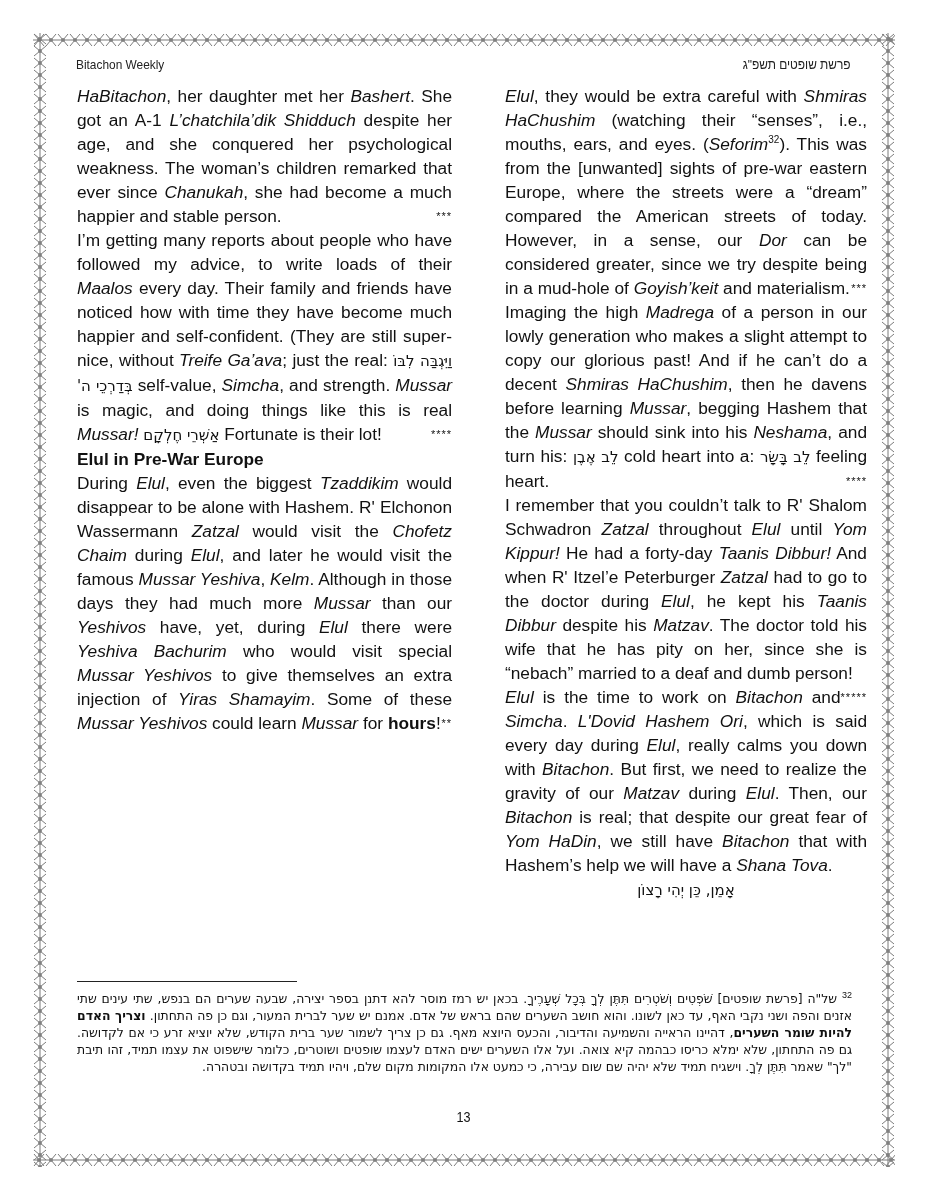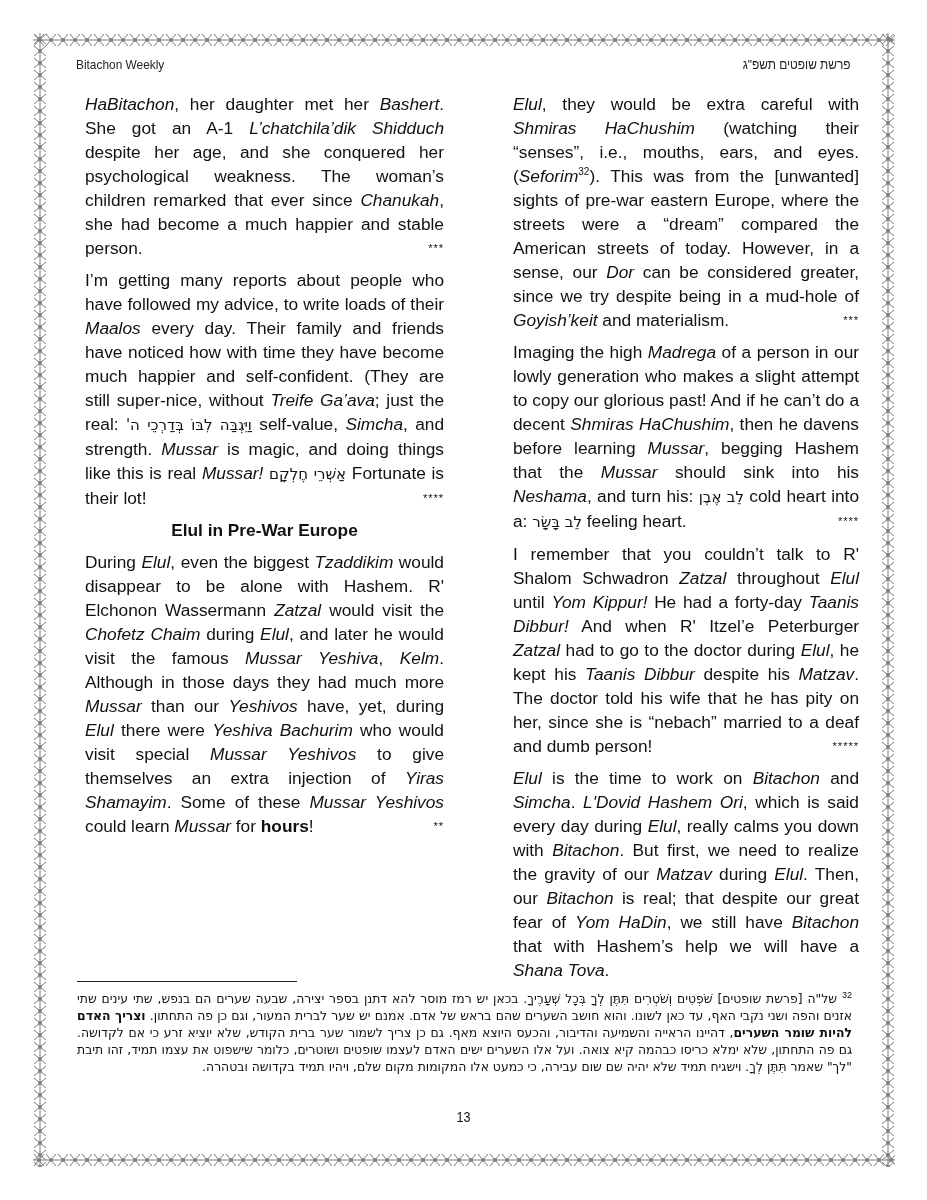--- a/index.html
+++ b/index.html
@@ -13,27 +13,27 @@
   #border-left { left: 33px; top: 33px; height: 1134px; }
   #border-right { left: 881px; top: 33px; height: 1134px; }
 
   .running-head { position: absolute; top: 57px; font-family: "Liberation Sans", sans-serif; font-size: 13.5px; color: #222; transform: scaleX(0.88); }
   #head-left { left: 76px; transform-origin: left center; }
   #head-right { right: 76px; transform-origin: right center; direction: rtl; }
 
   .col { position: absolute; top: 84px; width: 375px; font-size: 17.3px; line-height: 24px; text-align: justify; }
   #col-left { left: 77px; }
   #col-right { left: 505px; width: 362px; }
-  .col p { margin: 8px; }
+  .col p { margin: 0; }
   .col i { font-style: italic; }
   .col b { font-weight: bold; }
   .stars { float: right; font-size: 11px; letter-spacing: 1px; line-height: 24px; }
   .heb { direction: rtl; unicode-bidi: isolate; font-family: "DejaVu Sans", sans-serif; font-size: 15px; }
   .center { text-align: center; }
-  .section-heading { text-align: center; font-weight: bold; }
+  .section-heading { font-weight: bold; }
   sup { font-size: 10px; line-height: 0; }
 
   #footnote-rule { position: absolute; left: 77px; top: 981px; width: 220px; height: 1px; background: #222; }
   #footnote { position: absolute; left: 77px; top: 990px; width: 775px; direction: rtl; text-align: justify; font-family: "DejaVu Sans", sans-serif; font-size: 12.4px; line-height: 17px; color: #111; }
   #footnote sup { font-family: "Liberation Sans", sans-serif; font-size: 9px; }
   #page-number { position: absolute; left: 0; width: 927px; top: 1109px; text-align: center; font-size: 14px; transform: scaleX(0.9); }
 </style>
 </head>
 <body>
 
@@ -87,18 +87,19 @@
 
 <div class="col" id="col-right">
   <p><i>Elul</i><span>, they would be extra careful with </span><i>Shmiras HaChushim</i><span> (watching their “senses”, i.e., mouths, ears, and eyes. (</span><i>Seforim</i><sup>32</sup><span>). This was from the [unwanted] sights of pre-war eastern Europe, where the streets were a “dream” compared the American streets of today. However, in a sense, our </span><i>Dor</i><span> can be considered greater, since we try despite being in a mud-hole of </span><i>Goyish’keit</i><span> and materialism.</span><span class="stars">***</span></p>
 
   <p><span>Imaging the high </span><i>Madrega</i><span> of a person in our lowly generation who makes a slight attempt to copy our glorious past! And if he can’t do a decent </span><i>Shmiras HaChushim</i><span>, then he davens before learning </span><i>Mussar</i><span>, begging Hashem that the </span><i>Mussar</i><span> should sink into his </span><i>Neshama</i><span>, and turn his: </span><span class="heb">לֵב אֶבֶן</span><span> cold heart into a: </span><span class="heb">לֵב בָּשָׂר</span><span> feeling heart.</span><span class="stars">****</span></p>
 
   <p><span>I remember that you couldn’t talk to R' Shalom Schwadron </span><i>Zatzal</i><span> throughout </span><i>Elul</i><span> until </span><i>Yom Kippur!</i><span> He had a forty-day </span><i>Taanis Dibbur!</i><span> And when R' Itzel’e Peterburger </span><i>Zatzal</i><span> had to go to the doctor during </span><i>Elul</i><span>, he kept his </span><i>Taanis Dibbur</i><span> despite his </span><i>Matzav</i><span>. The doctor told his wife that he has pity on her, since she is “nebach” married to a deaf and dumb person!</span><span class="stars">*****</span></p>
 
   <p><i>Elul</i><span> is the time to work on </span><i>Bitachon</i><span> and </span><i>Simcha</i><span>. </span><i>L'Dovid Hashem Ori</i><span>, which is said every day during </span><i>Elul</i><span>, really calms you down with </span><i>Bitachon</i><span>. But first, we need to realize the gravity of our </span><i>Matzav</i><span> during </span><i>Elul</i><span>. Then, our </span><i>Bitachon</i><span> is real; that despite our great fear of </span><i>Yom HaDin</i><span>, we still have </span><i>Bitachon</i><span> that with Hashem’s help we will have a </span><i>Shana Tova</i><span>.</span></p>
 
+  <p class="center"><span class="heb">אָמֵן, כֵּן יְהִי רָצוֹן</span></p>
 </div>
 
 <div id="footnote-rule"></div>
 <div id="footnote"><sup>32</sup><span> של"ה [פרשת שופטים] שֹׁפְטִים וְשֹׁטְרִים תִּתֶּן לְךָ בְּכָל שְׁעָרֶיךָ. בכאן יש רמז מוסר להא דתנן בספר יצירה, שבעה שערים הם בנפש, שתי עינים שתי אזנים והפה ושני נקבי האף, עד כאן לשונו. והוא חושב השערים שהם בראש של אדם. אמנם יש שער לברית המעור, וגם כן פה התחתון. </span><b>וצריך האדם להיות שומר השערים</b><span>, דהיינו הראייה והשמיעה והדיבור, והכעס היוצא מאף. גם כן צריך לשמור שער ברית הקודש, שלא יוציא זרע כי אם לקדושה. גם פה התחתון, שלא ימלא כריסו כבהמה קיא צואה. ועל אלו השערים ישים האדם לעצמו שופטים ושוטרים, כלומר שישפוט את עצמו תמיד, זהו תיבת "לך" שאמר תִּתֶּן לְךָ. וישגיח תמיד שלא יהיה שם שום עבירה, כי כמעט אלו המקומות מקום שלם, ויהיו תמיד בקדושה ובטהרה.</span></div>
 
 <div id="page-number">13</div>
 
 </body></html>

